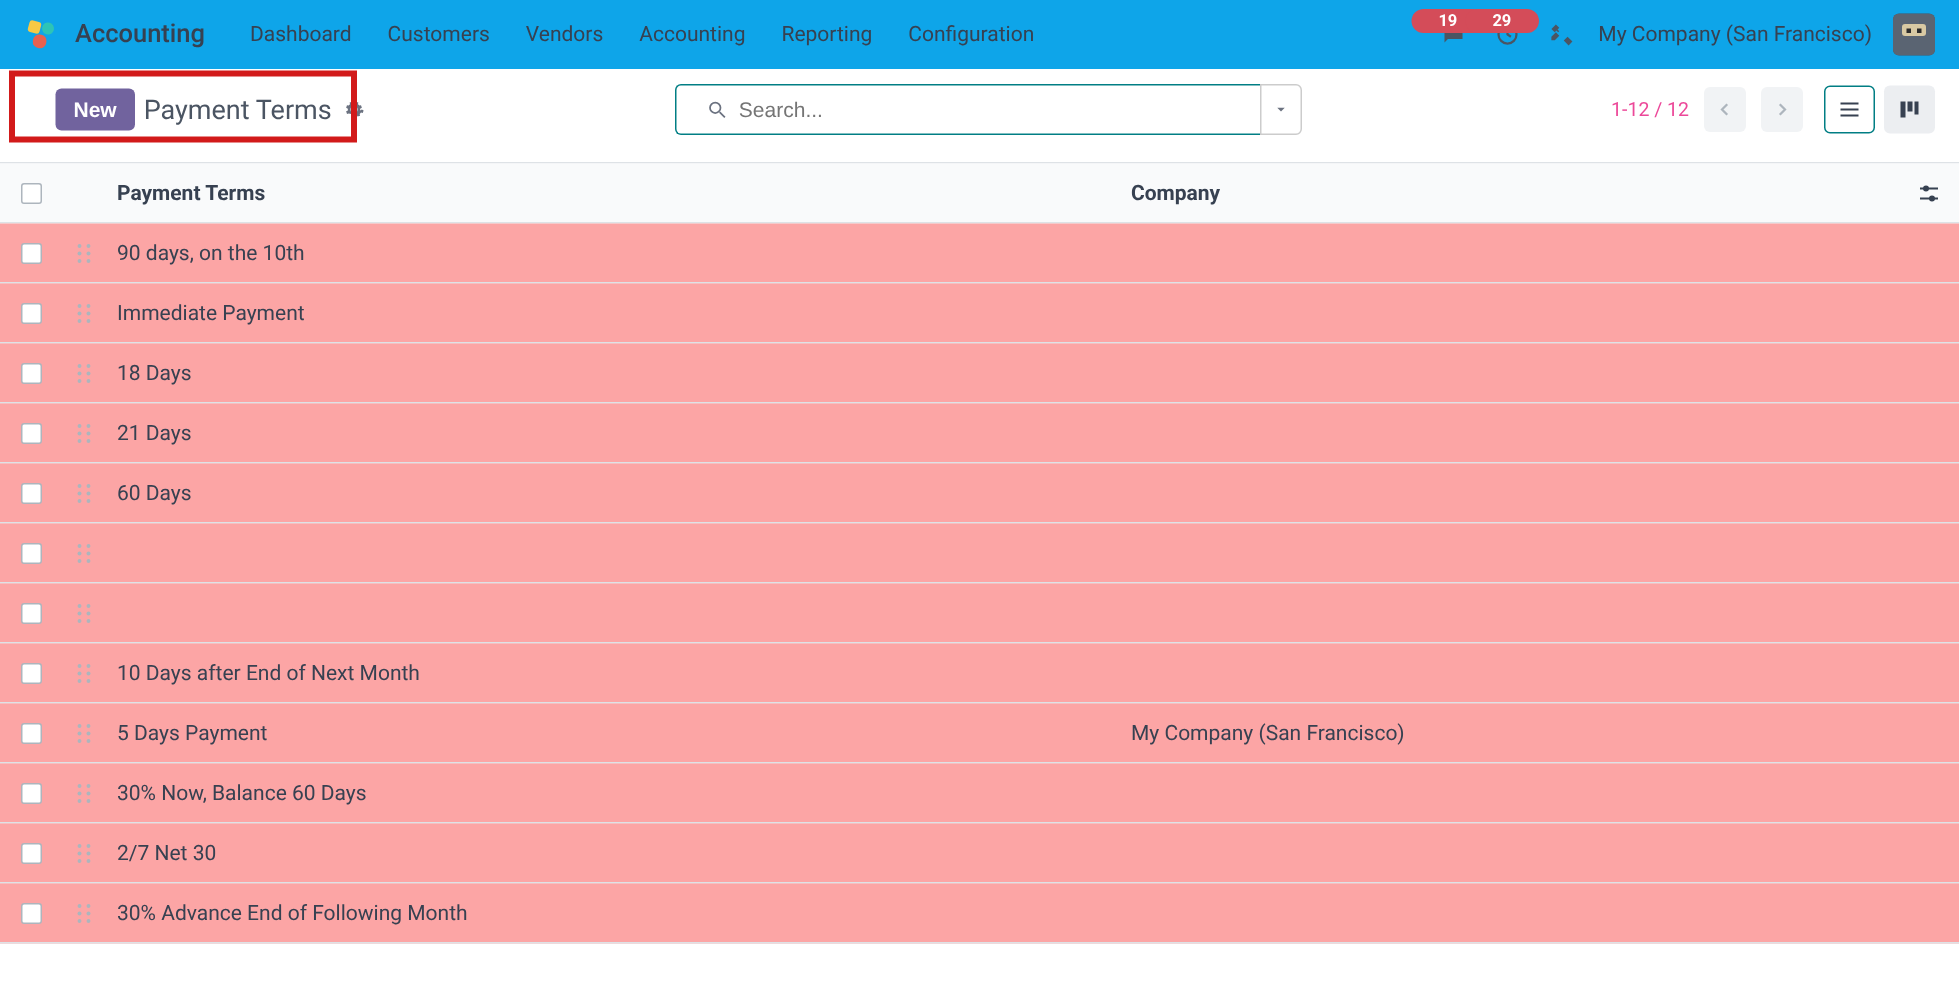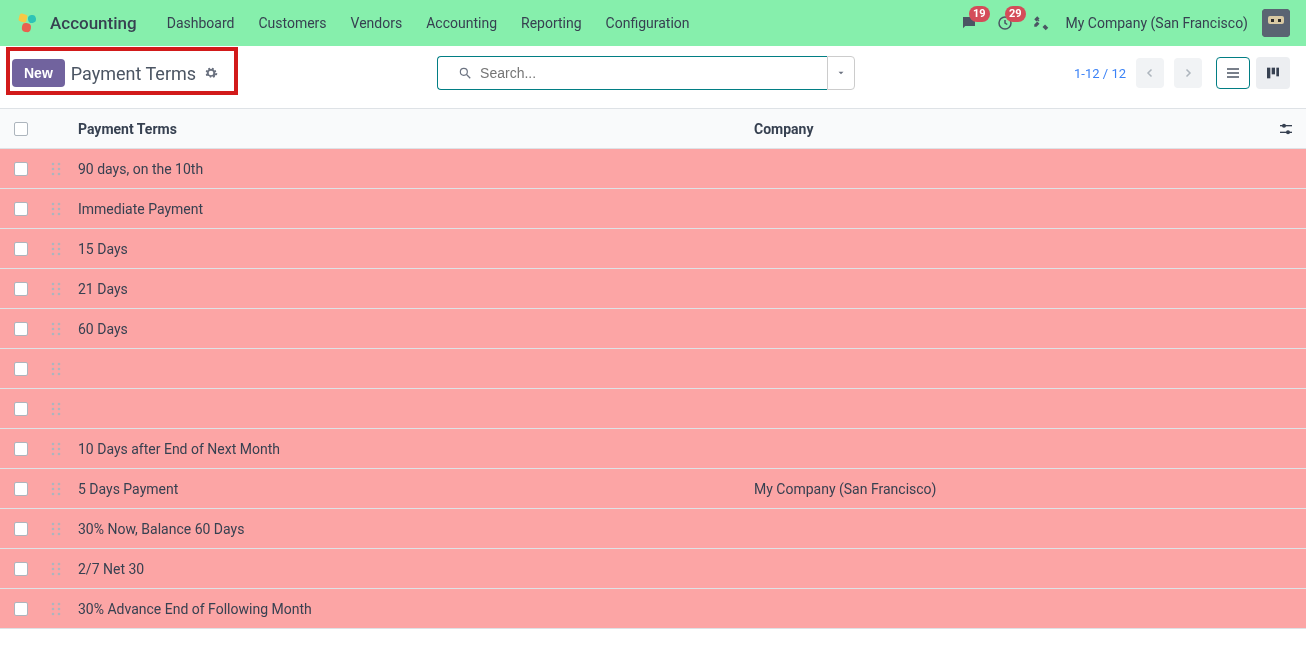--- a/index.html
+++ b/index.html
@@ -21,54 +21,54 @@
     background:#fff;
     width:1306px;
   }
 
   
   .topnav{
     display:flex;align-items:center;
     height:46px;
     padding:0 16px;
     border-bottom:1px solid transparent;
-    background:#86efac;
+    background:#0ea5e9;
   }
   .brand{display:flex;align-items:center;gap:10px;margin-right:18px;}
   .brand-logo{width:24px;height:24px;position:relative;}
   .brand-title{font-size:17px;font-weight:500;color:#374151;}
   .nav-links{display:flex;align-items:center;}
   .nav-link{padding:4px 12px;color:#374151;cursor:pointer;font-size:14px;}
   .spacer{flex:1;}
   .topnav-right{display:flex;align-items:center;gap:14px;}
   .icon-badge{position:relative;display:inline-flex;align-items:center;justify-content:center;width:22px;height:22px;color:#4b5563;cursor:pointer;}
   .icon-badge .badge{
     position:absolute;top:-6px;right:-10px;
     background:var(--badge);color:#fff;font-size:11px;font-weight:700;
-    border-radius:10px;padding:1px 4px;line-height:14px;min-width:18px;text-align:center;
+    border-radius:10px;padding:1px 18px;line-height:14px;min-width:18px;text-align:center;
   }
   .company{color:#374151;cursor:pointer;font-size:14px;}
   .avatar{width:28px;height:28px;border-radius:4px;background:#4b5563;display:flex;align-items:center;justify-content:center;overflow:hidden;}
 
   
   .controlbar{
     display:flex;align-items:center;
     padding:10px 16px 18px 12px;
     gap:16px;
   }
   .left-block{display:flex;align-items:center;gap:6px;position:relative;}
   .highlight-box{
     position:absolute;left:-6px;top:-12px;
     width:232px;height:48px;
     border:4px solid #d21a1a;
     pointer-events:none;
   }
   .btn-new{
     background:var(--primary);color:#fff;border:none;
-    padding:6px 12px;border-radius:4px;font-size:14px;font-weight:600;cursor:pointer;
+    padding:6px 12px;border-radius:4px;font-size:14px;font-weight:600;cursor:pointer;margin-left:25px;
   }
   .breadcrumb{font-size:18px;color:#4b5563;display:flex;align-items:center;gap:8px;}
   .gear-small{color:#6b7280;cursor:pointer;display:inline-flex;}
 
   .search-wrap{display:flex;align-items:center;margin-left:auto;margin-right:auto;}
   .search-box{
     display:flex;align-items:center;
     border:1px solid var(--teal);
     border-right:none;
     border-radius:4px 0 0 4px;
@@ -79,21 +79,21 @@
     border:none;outline:none;flex:1;font-size:14px;color:#374151;background:transparent;
     padding-left:8px;
   }
   .search-caret{
     width:28px;height:34px;border:1px solid #ccc;border-radius:0 4px 4px 0;
     display:flex;align-items:center;justify-content:center;cursor:pointer;background:#fff;color:#6b7280;
   }
 
   .right-block{display:flex;align-items:center;gap:14px;}
   .pager{display:flex;align-items:center;gap:10px;color:#4b5563;}
-  .pager-text{font-size:13px;color:#3b82f6;white-space:nowrap;}
+  .pager-text{font-size:13px;color:#ec4899;white-space:nowrap;}
   .pager-btn{width:28px;height:30px;border-radius:4px;background:#f1f3f5;display:flex;align-items:center;justify-content:center;color:#adb5bd;}
   .view-switch{display:flex;gap:6px;}
   .view-btn{width:34px;height:32px;border-radius:4px;display:flex;align-items:center;justify-content:center;cursor:pointer;}
   .view-btn.active{border:1px solid var(--teal);background:#fff;color:#374151;}
   .view-btn.inactive{background:#eceef1;color:#374151;}
 
   
   .list{width:100%;border-top:1px solid var(--border);}
   .thead,.trow{display:flex;align-items:center;border-bottom:1px solid var(--border);}
   .thead{background:var(--header-bg);height:40px;font-weight:700;color:#374151;}
@@ -289,21 +289,21 @@
         <div class="cell c-handle">
           <svg width="10" height="14" viewBox="0 0 10 14" fill="#adb5bd">
             <circle cx="2" cy="2" r="1.3"></circle>
             <circle cx="8" cy="2" r="1.3"></circle>
             <circle cx="2" cy="7" r="1.3"></circle>
             <circle cx="8" cy="7" r="1.3"></circle>
             <circle cx="2" cy="12" r="1.3"></circle>
             <circle cx="8" cy="12" r="1.3"></circle>
           </svg>
         </div>
-        <div class="cell c-name">15 Days</div>
+        <div class="cell c-name">18 Days</div>
         <div class="cell c-company"></div>
         <div class="cell c-opt"></div>
       </div>
       <div class="trow">
         <div class="cell c-check">
           <span class="chk"></span>
         </div>
         <div class="cell c-handle">
           <svg width="10" height="14" viewBox="0 0 10 14" fill="#adb5bd">
             <circle cx="2" cy="2" r="1.3"></circle>

